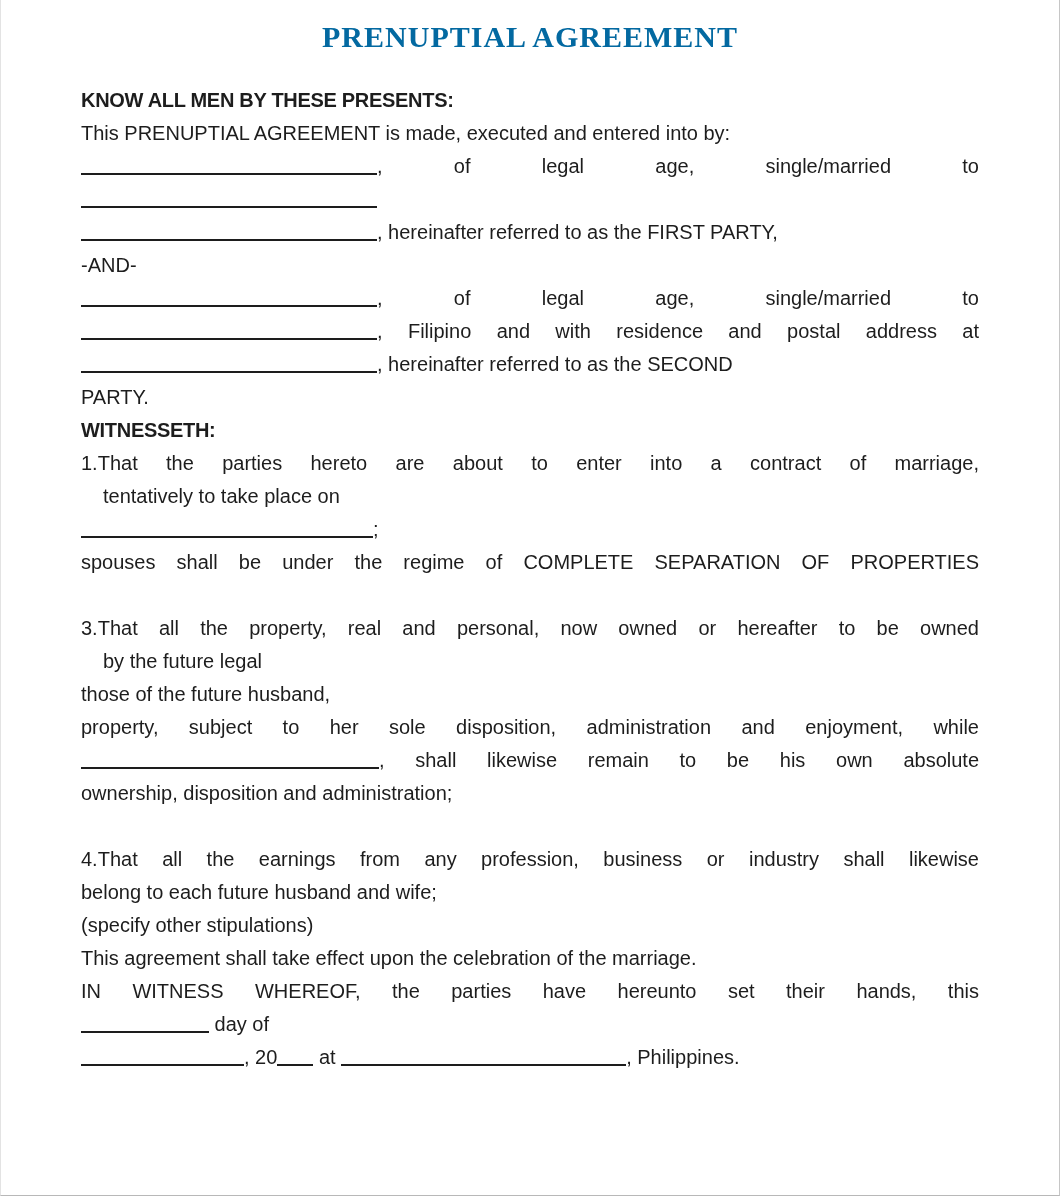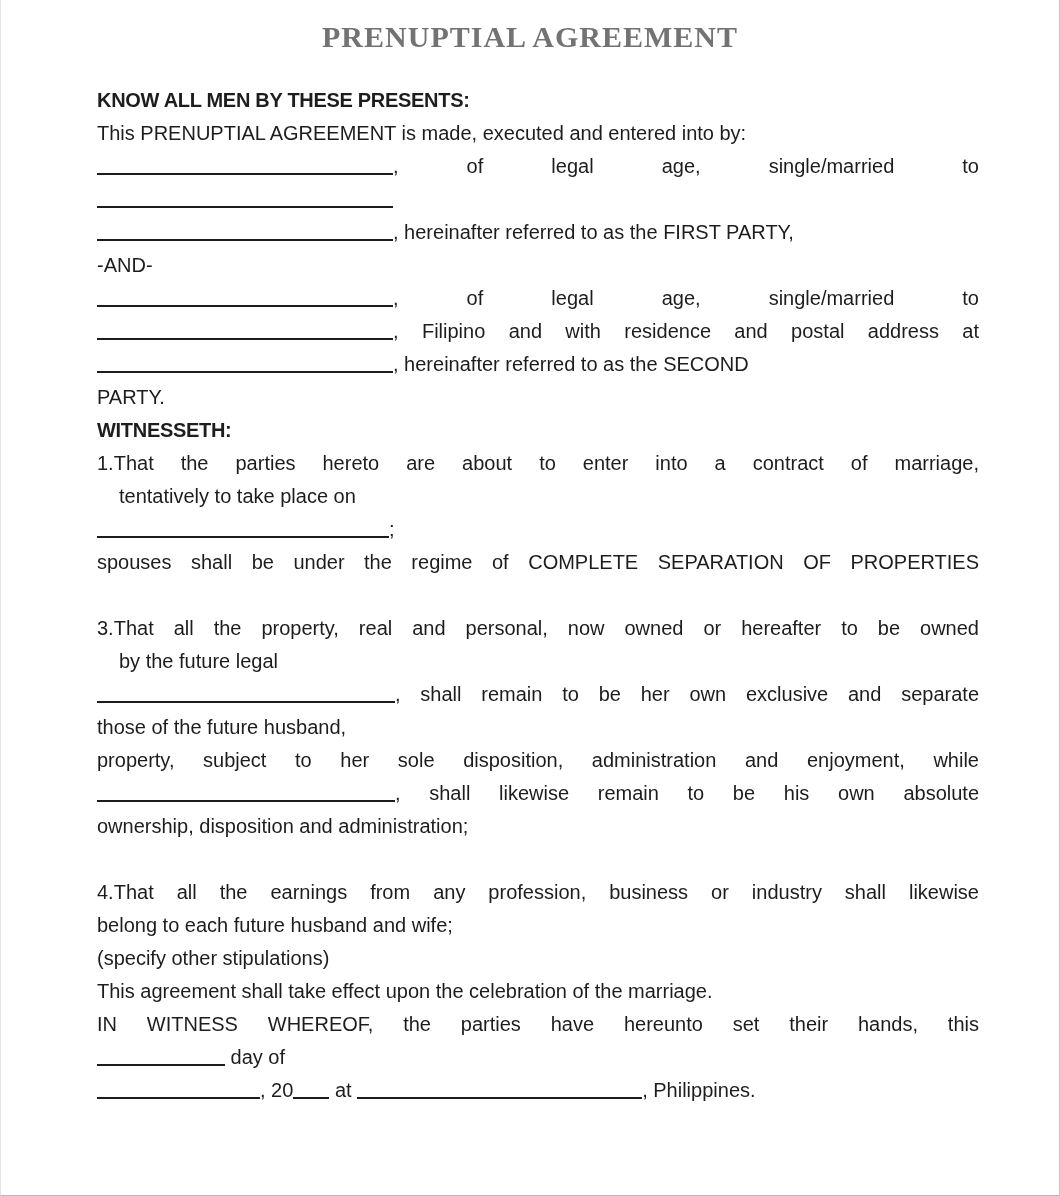--- a/index.html
+++ b/index.html
@@ -21,26 +21,25 @@
     border-bottom: 1px solid #b8b8b8;
     border-left: 1px solid #e3e3e3;
   }
   .doc-title {
     font-family: "Liberation Serif", serif;
     font-weight: bold;
     font-size: 30px;
     letter-spacing: 1px;
     text-align: center;
     margin: 4px 0 0 0;
-    color: #737373;
+    color: #0369a1;
   }
   .body-lines {
     margin-top: 30px;
     font-size: 20px;
-    margin-left: 16px;
   }
   .line {
     line-height: 33px;
     min-height: 33px;
   }
   .justify {
     text-align: justify;
     text-align-last: justify;
   }
   .bold {
@@ -72,21 +71,20 @@
       <div class="line"><span class="blank" style="width: 296px;"></span><span>, hereinafter referred to as the SECOND</span></div>
       <div class="line"><span>PARTY.</span></div>
       <div class="line bold"><span>WITNESSETH:</span></div>
       <div class="line justify"><span>1.That the parties hereto are about to enter into a contract of marriage,</span></div>
       <div class="line" style="padding-left: 22px;"><span>tentatively to take place on</span></div>
       <div class="line"><span class="blank" style="width: 292px;"></span><span>;</span></div>
       <div class="line justify"><span>spouses shall be under the regime of COMPLETE SEPARATION OF PROPERTIES</span></div>
       <div class="gap" style="height: 33px;"></div>
       <div class="line justify"><span>3.That all the property, real and personal, now owned or hereafter to be owned</span></div>
       <div class="line" style="padding-left: 22px;"><span>by the future legal</span></div>
-      <div class="line justify"><span class="blank" style="width: 298px;"></span><span>, shall remain to be her own exclusive and separate</span></div>
       <div class="line"><span>those of the future husband,</span></div>
       <div class="line justify"><span>property, subject to her sole disposition, administration and enjoyment, while</span></div>
       <div class="line justify"><span class="blank" style="width: 298px;"></span><span>, shall likewise remain to be his own absolute</span></div>
       <div class="line"><span>ownership, disposition and administration;</span></div>
       <div class="gap" style="height: 33px;"></div>
       <div class="line justify"><span>4.That all the earnings from any profession, business or industry shall likewise</span></div>
       <div class="line"><span>belong to each future husband and wife;</span></div>
       <div class="line"><span>(specify other stipulations)</span></div>
       <div class="line"><span>This agreement shall take effect upon the celebration of the marriage.</span></div>
       <div class="line justify"><span>IN WITNESS WHEREOF, the parties have hereunto set their hands, this</span></div>

